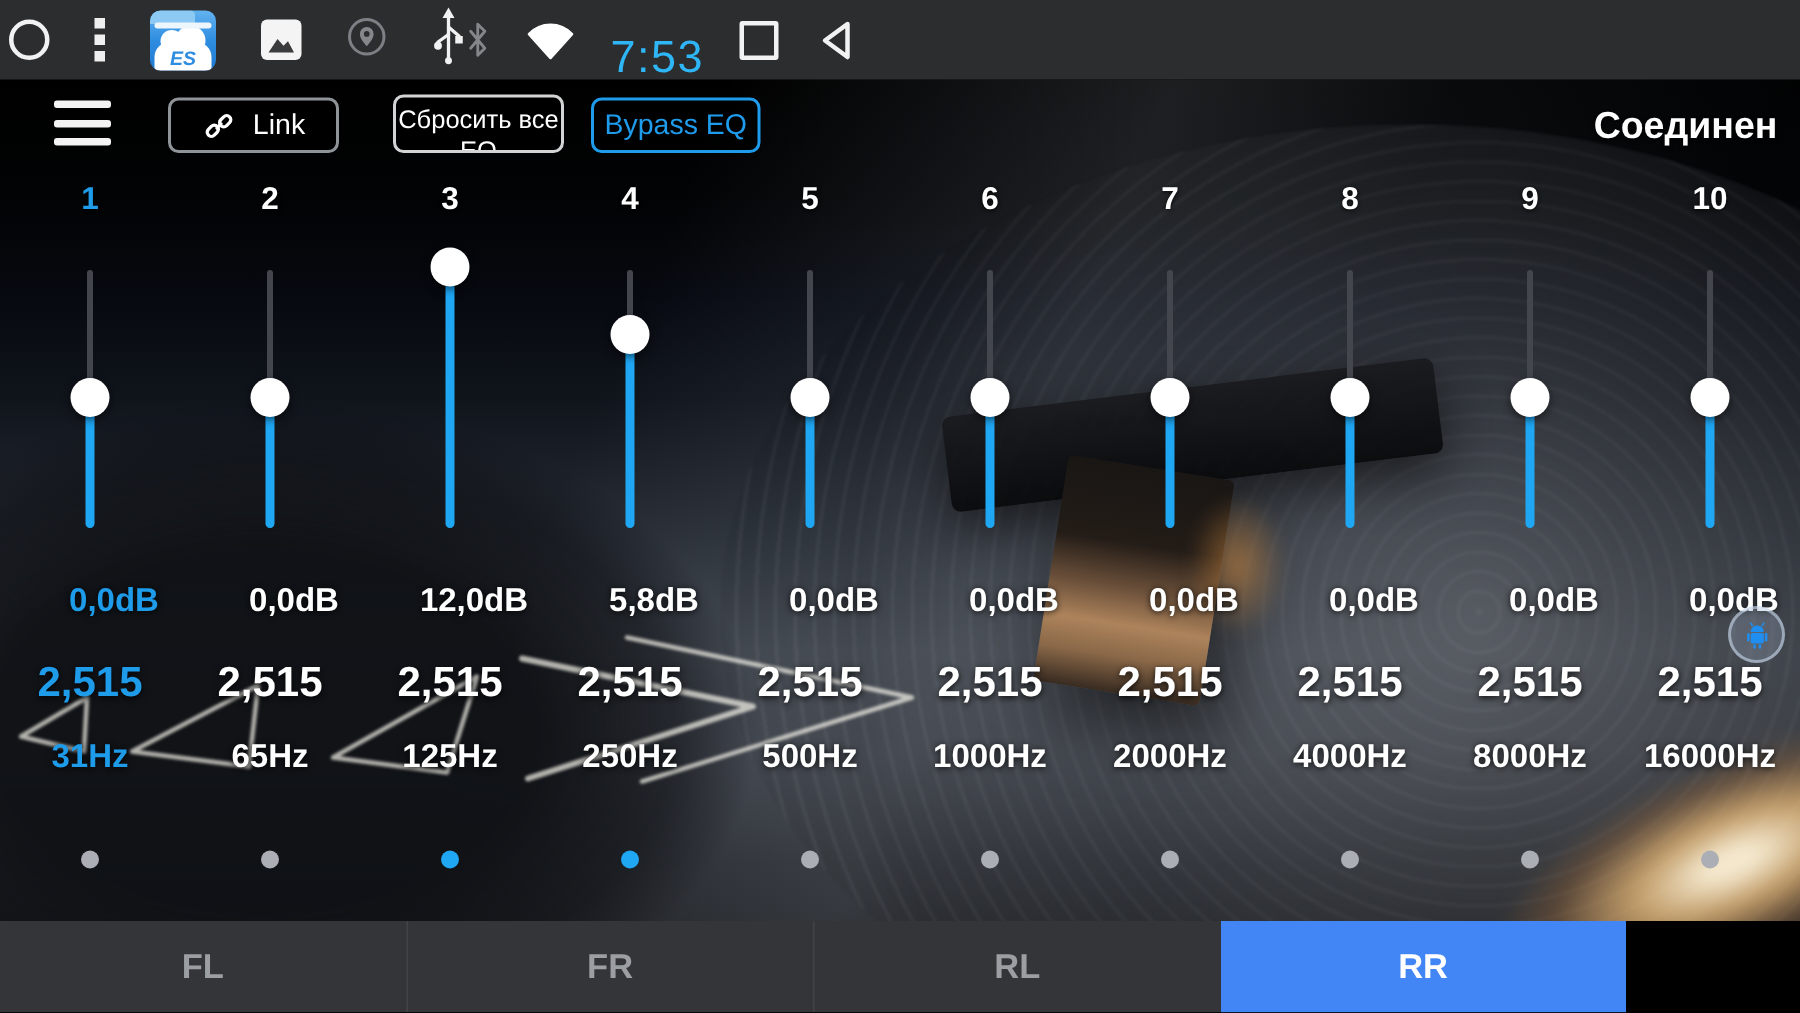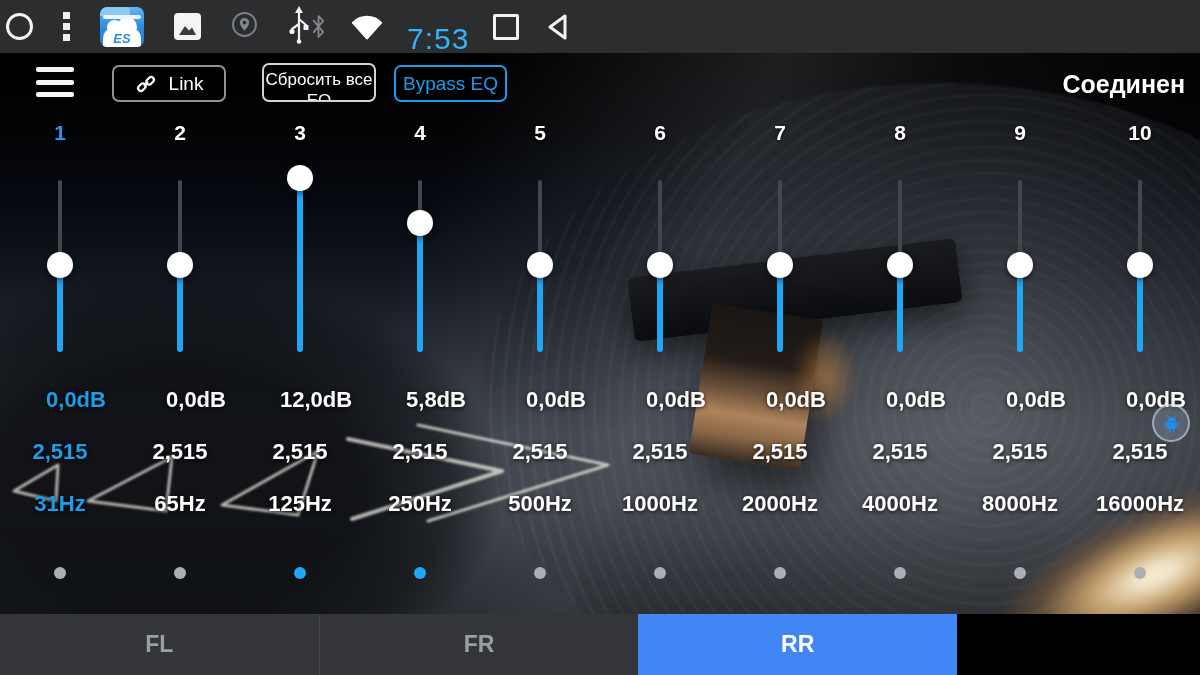--- a/index.html
+++ b/index.html
@@ -66,32 +66,32 @@
   .bands-row { position:absolute; left:0; top:0; width:1200px; height:561px; display:flex; z-index:5; }
   .band { position:relative; width:120px; height:100%; }
   .band-number { position:absolute; top:68px; left:0; width:100%; text-align:center; font-size:21px; font-weight:bold; color:#fff;
     text-shadow:0 1px 3px rgba(0,0,0,.85); }
   .slider { position:absolute; left:47px; top:127px; width:26px; height:172px; }
   .track { position:absolute; left:11px; top:0; width:4px; height:172px; background:#43464d; border-radius:2px; }
   .track-fill { position:absolute; left:10px; width:6px; background:var(--accent,#1fa7f4); border-radius:3px; }
   .thumb { position:absolute; left:0; width:26px; height:26px; background:#fff; border-radius:50%;
     box-shadow:0 2px 6px rgba(0,0,0,.55); }
   .band-gain  { position:absolute; top:334px; left:0; width:100%; text-align:center; font-size:22px; font-weight:bold; color:#fff; text-shadow:0 1px 4px rgba(0,0,0,.85);margin-left:16px; }
-  .band-q     { position:absolute; top:386px; left:0; width:100%; text-align:center; font-size:22px; font-weight:bold; color:#fff; text-shadow:0 1px 4px rgba(0,0,0,.85); }
+  .band-q     { position:absolute; top:386px; left:0; width:100%; text-align:center; font-size:28px; font-weight:bold; color:#fff; text-shadow:0 1px 4px rgba(0,0,0,.85); }
   .band-freq  { position:absolute; top:438px; left:0; width:100%; text-align:center; font-size:22px; font-weight:bold; color:#fff; text-shadow:0 1px 4px rgba(0,0,0,.85); }
   .dot { position:absolute; top:514px; left:54px; width:12px; height:12px; border-radius:50%; background:#abaeb4; }
   .dot.active { background:var(--accent,#1fa7f4); }
   .band.highlight .band-number, .band.highlight .band-gain, .band.highlight .band-q, .band.highlight .band-freq { color:var(--hl-blue,#1e9be9); }
 
   
   .float-android { position:absolute; left:1152px; top:351px; width:38px; height:38px; border-radius:50%; z-index:12;
     background:rgba(150,165,190,.30); border:2px solid rgba(210,225,245,.55); display:flex; align-items:center; justify-content:center; cursor:pointer; }
 
   
-  .tab-bar { position:absolute; left:0; bottom:0; width:957px; height:61px; display:flex; background:#333538; z-index:20; }
+  .tab-bar { position:absolute; left:0; bottom:0; width:1084px; height:61px; display:flex; background:#333538; z-index:20; }
   .tab { flex:1; display:flex; align-items:center; justify-content:center; font-size:23px; font-weight:bold;
     color:#9b9fa4; cursor:pointer; border-left:1px solid rgba(255,255,255,.07); }
   .tab:first-child { border-left:none; }
   .tab.active { background:var(--tab-blue,#4285f4); color:#ffffff; border-left:none; }
 </style>
 </head>
 <body>
 
 <div class="screen">
 
@@ -326,16 +326,17 @@
         <rect x="13.1" y="18.8" width="1.9" height="3.4" rx="0.95"></rect>
       </svg>
     </div>
   </div>
 
   <div class="tab-bar">
   <div class="tab">FL</div>
 
   <div class="tab">FR</div>
 
+  <div class="tab">RL</div>
 
   <div class="tab active">RR</div>
 </div>
 </div>
 
 </body></html>

